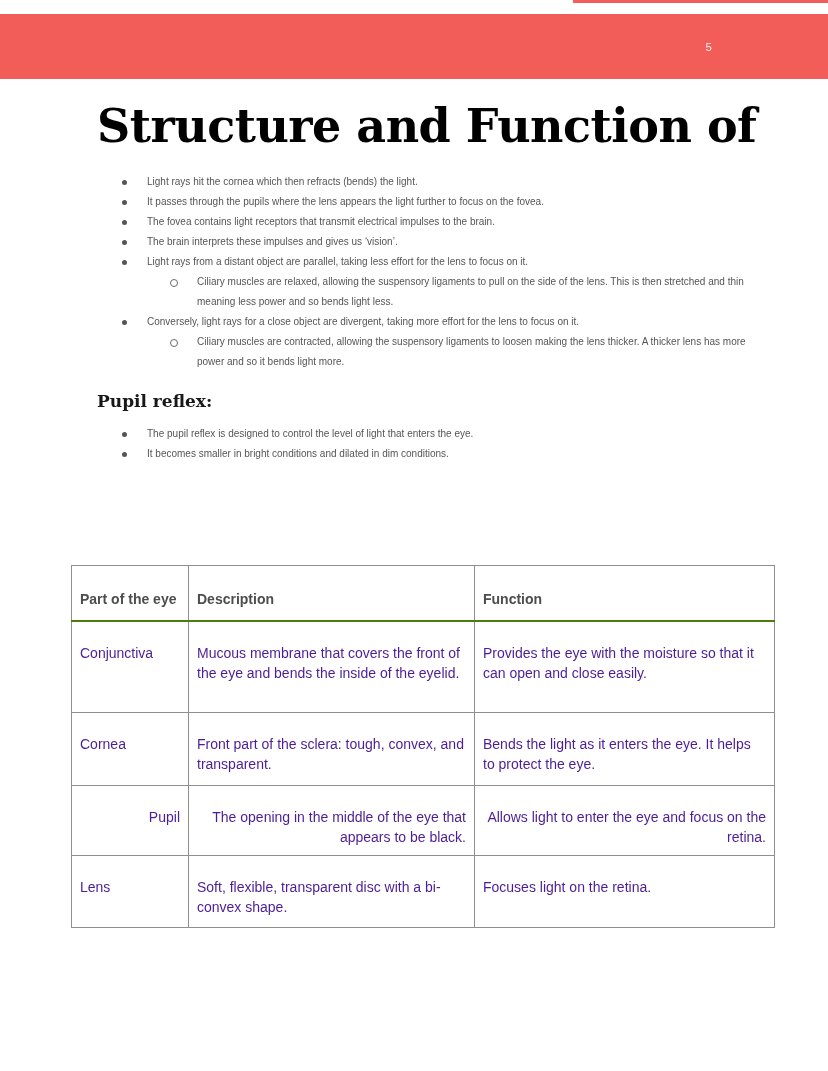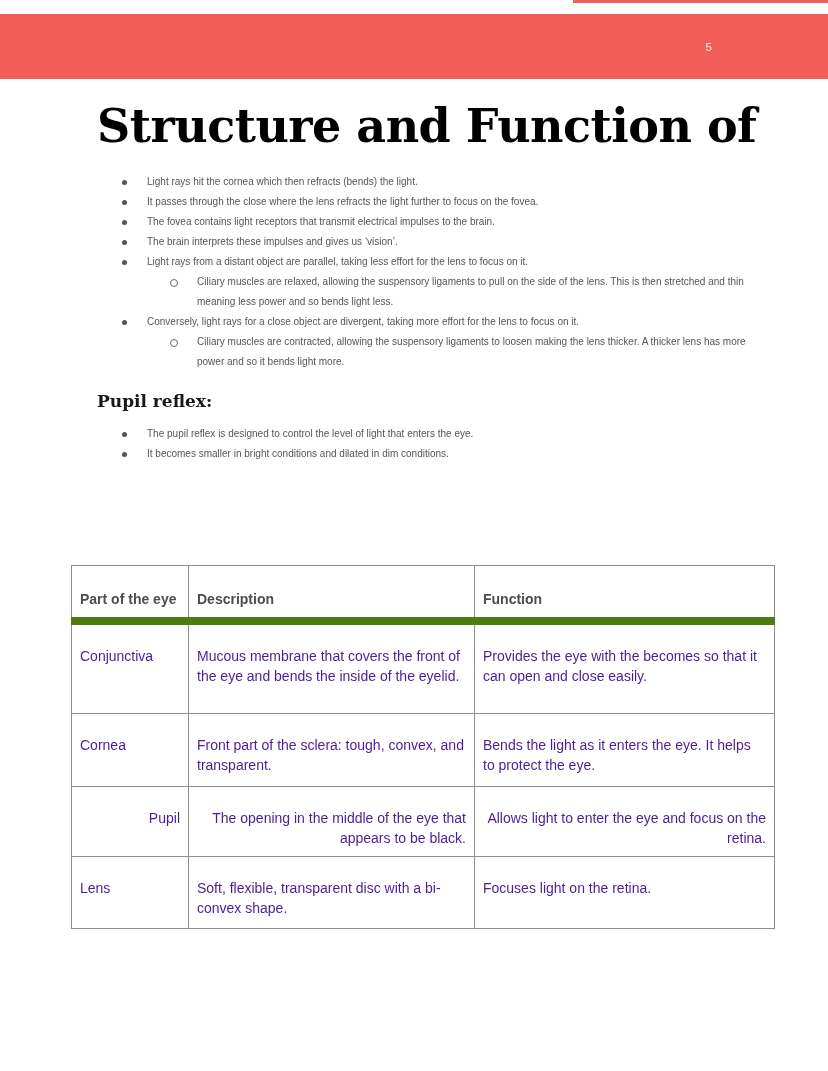--- a/index.html
+++ b/index.html
@@ -89,21 +89,21 @@
   table.eye-table td {
     border: 1px solid #8f8f8f;
     vertical-align: top;
     padding: 21px 8px 8px 8px;
     font-size: 14px;
     line-height: 20px;
     color: #4c1d95;
     font-family: "Liberation Sans", sans-serif;
   }
   table.eye-table tr.hdr td {
-    border-bottom: 8px solid #4d7c0f;
+    border-bottom: 2px solid #4d7c0f;
     font-weight: bold;
     color: #4d4d4d;
     height: 55px;
     padding-top: 23px;
   }
   tr.r1 td { height: 92px; }
   tr.r2 td { height: 73px; }
   tr.r3 td { height: 68px; text-align: right; }
   tr.r4 td { height: 72px; }
 </style>
@@ -119,21 +119,21 @@
   </header>
 
   <main class="content">
 
     <h1 class="title">
       <span class="t-line">Structure and Function of</span>
     </h1>
 
     <ul class="blist">
       <li class="l1"><span class="dot"></span><span>Light rays hit the cornea which then refracts (bends) the light.</span></li>
-      <li class="l1"><span class="dot"></span><span>It passes through the close where the lens refracts the light further to focus on the fovea.</span></li>
+      <li class="l1"><span class="dot"></span><span>It passes through the pupils where the lens appears the light further to focus on the fovea.</span></li>
       <li class="l1"><span class="dot"></span><span>The fovea contains light receptors that transmit electrical impulses to the brain.</span></li>
       <li class="l1"><span class="dot"></span><span>The brain interprets these impulses and gives us ‘vision’.</span></li>
       <li class="l1"><span class="dot"></span><span>Light rays from a distant object are parallel, taking less effort for the lens to focus on it.</span></li>
       <li class="l2"><span class="ring"></span><span>Ciliary muscles are relaxed, allowing the suspensory ligaments to pull on the side of the lens. This is then stretched and thin meaning less power and so bends light less.</span></li>
       <li class="l1"><span class="dot"></span><span>Conversely, light rays for a close object are divergent, taking more effort for the lens to focus on it.</span></li>
       <li class="l2"><span class="ring"></span><span>Ciliary muscles are contracted, allowing the suspensory ligaments to loosen making the lens thicker. A thicker lens has more power and so it bends light more.</span></li>
     </ul>
 
     <h2 class="subhead">Pupil reflex:</h2>
 
@@ -152,21 +152,21 @@
     </colgroup>
     <tbody>
       <tr class="hdr">
         <td>Part of the eye</td>
         <td>Description</td>
         <td>Function</td>
       </tr>
       <tr class="r1">
         <td>Conjunctiva</td>
         <td>Mucous membrane that covers the front of the eye and bends the inside of the eyelid.</td>
-        <td>Provides the eye with the becomes so that it can open and close easily.</td>
+        <td>Provides the eye with the moisture so that it can open and close easily.</td>
       </tr>
       <tr class="r2">
         <td>Cornea</td>
         <td>Front part of the sclera: tough, convex, and transparent.</td>
         <td>Bends the light as it enters the eye. It helps to protect the eye.</td>
       </tr>
       <tr class="r3">
         <td>Pupil</td>
         <td>The opening in the middle of the eye that appears to be black.</td>
         <td>Allows light to enter the eye and focus on the retina.</td>

